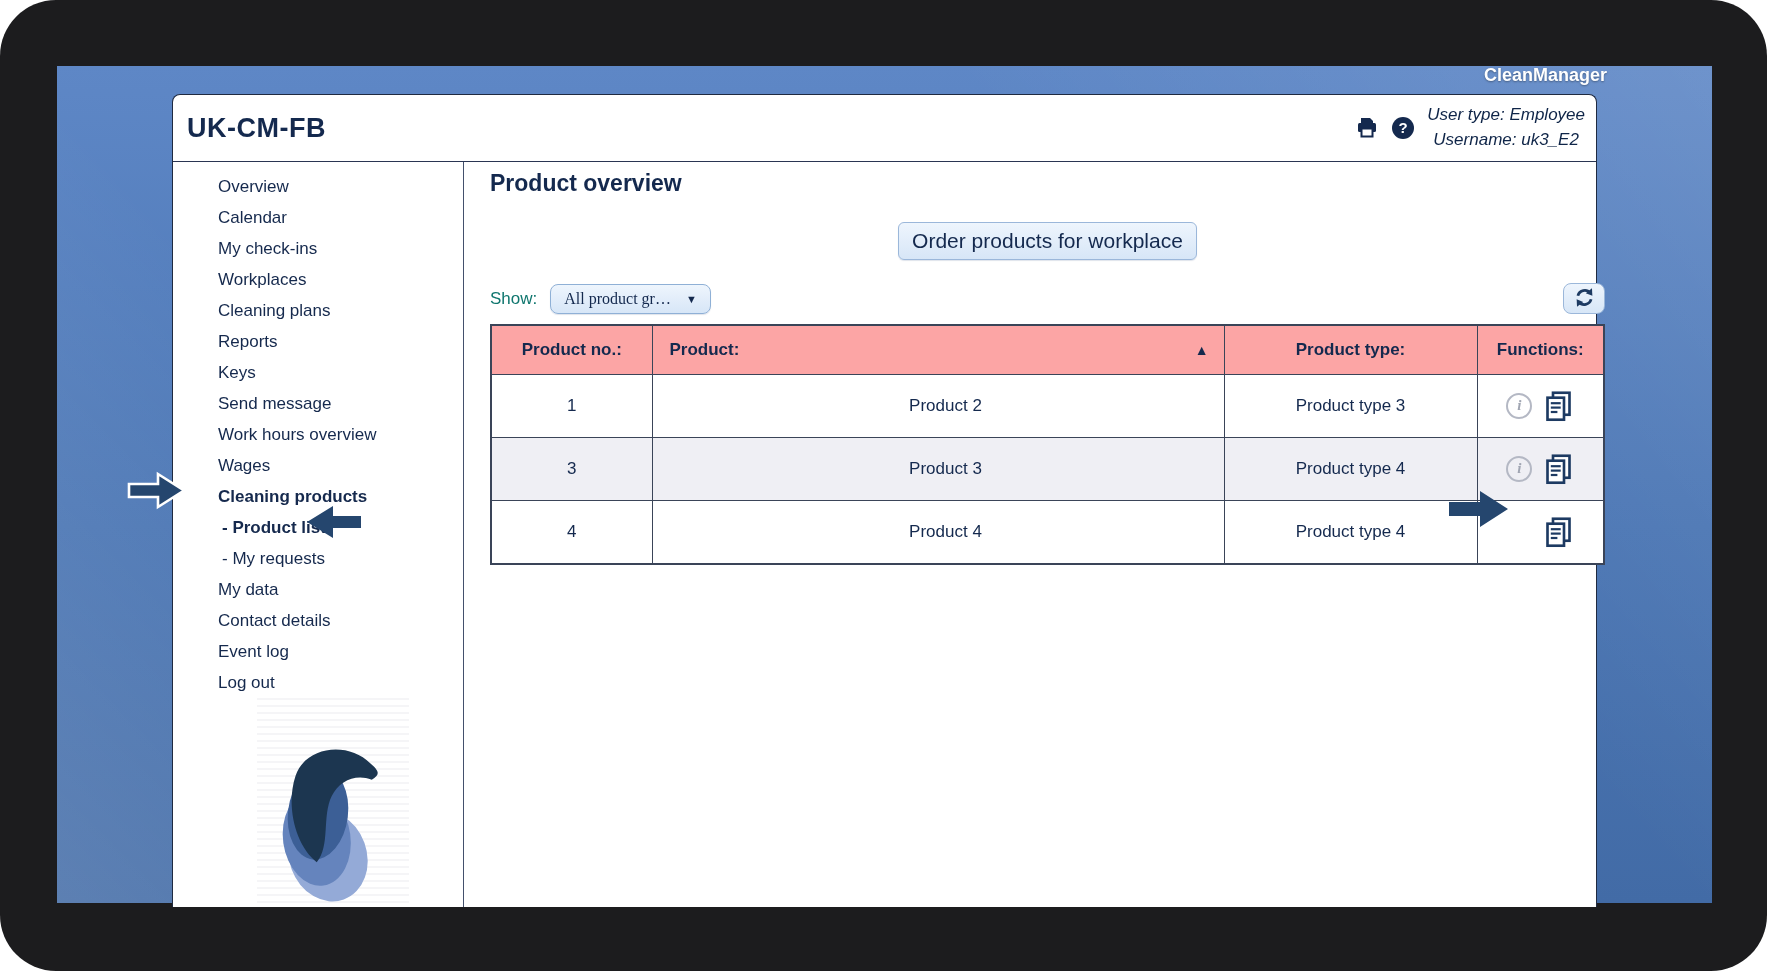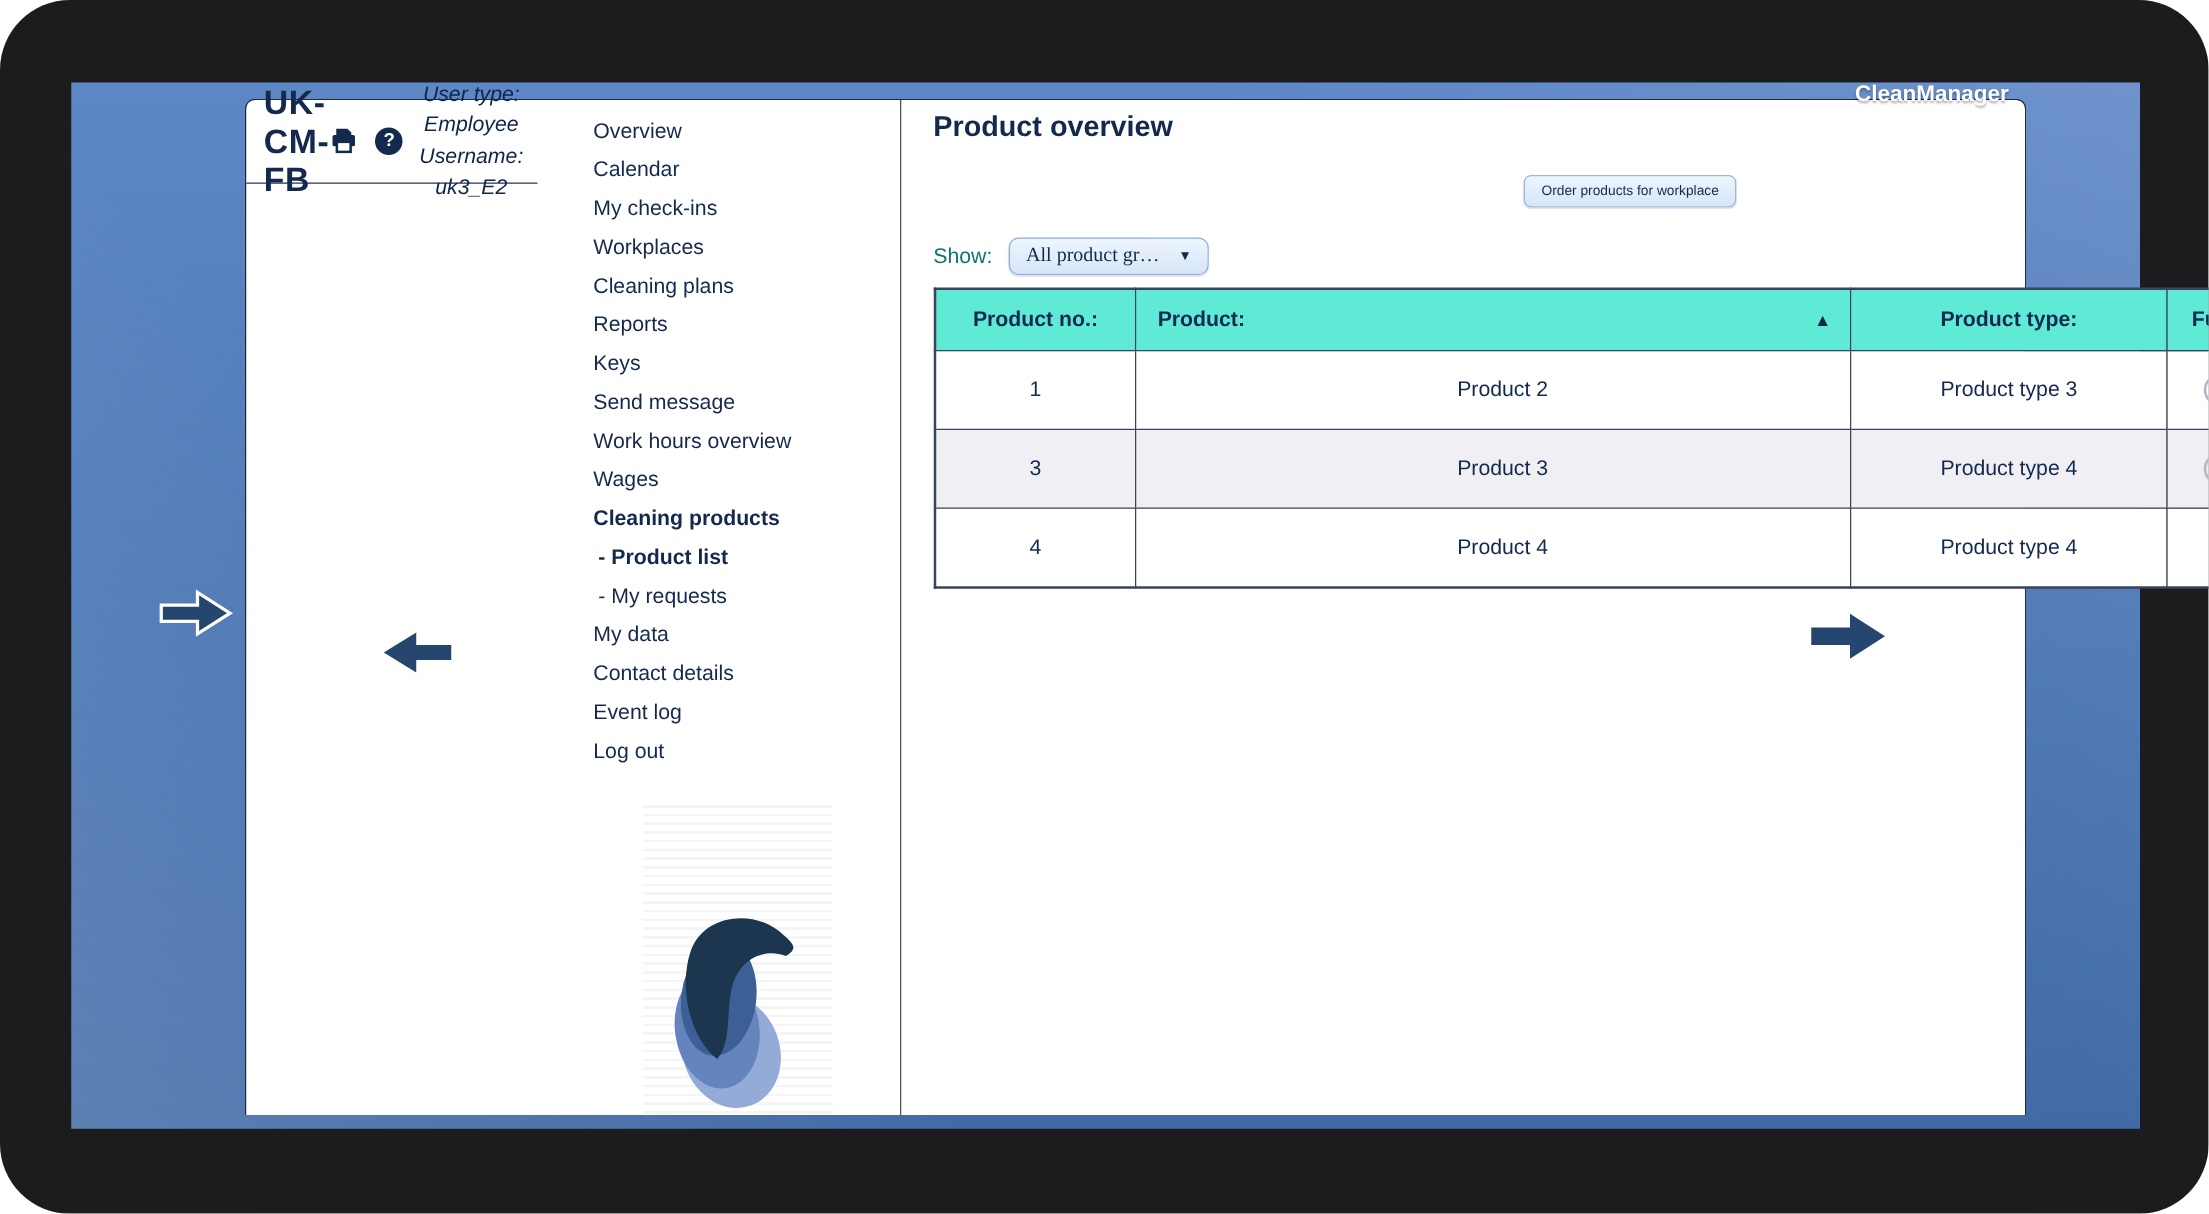--- a/index.html
+++ b/index.html
@@ -10,23 +10,23 @@
   .frame { position:absolute; inset:0; background:#1c1c1e; border-radius:56px; }
   .desktop { position:absolute; left:57px; top:66px; width:1655px; height:837px;
     background:
       linear-gradient(48deg, rgba(255,255,255,0.14) 0%, rgba(255,255,255,0) 30%),
       linear-gradient(228deg, rgba(255,255,255,0.10) 0%, rgba(255,255,255,0) 32%),
       linear-gradient(180deg, #5e87c6 0%, #4b76b4 55%, #426ba6 100%); }
   .brand { position:absolute; top:65px; right:160px; z-index:2; color:#ffffff;
            font-size:18px; font-weight:bold; text-shadow:0 1px 2px rgba(0,0,0,0.35); }
 
   
-  .panel { position:absolute; left:172px; top:79px; width:1425px; height:813px; z-index:1;
+  .panel { position:absolute; left:172px; top:94px; width:1425px; height:813px; z-index:1;
            background:#ffffff; border:1px solid #1f2a40; border-bottom:none;
-           border-radius:8px 8px 0 0; display:flex; flex-direction:row; box-sizing:border-box;margin-left:24px; }
+           border-radius:8px 8px 0 0; display:flex; flex-direction:column; box-sizing:border-box; }
   .panel-header { height:66px; flex:0 0 66px; border-bottom:1px solid #2a3552;
            display:flex; align-items:center; padding:0 11px 0 14px; }
   .app-title { font-size:27px; font-weight:bold; color:#14294e; letter-spacing:0.5px; }
   .header-right { margin-left:auto; display:flex; align-items:center; gap:13px; }
   .icon-btn { background:none; border:none; padding:0; cursor:pointer; display:flex; align-items:center; }
   .help-icon { width:22px; height:22px; border-radius:50%; background:#14294e; color:#ffffff;
            font-size:15px; font-weight:bold; text-align:center; line-height:22px; }
   .user-info { text-align:center; font-style:italic; font-size:17px; color:#0f2548; line-height:1.45; }
 
   .panel-body { flex:1; display:flex; min-height:0;padding-left:32px; }
@@ -40,37 +40,37 @@
   .nav-item.sub { padding-left:17px; }
   .logo-box { margin-top:auto; margin-left:52px; width:152px; height:248px;
               background:repeating-linear-gradient(180deg, #f5f5f7 0 2px, #ffffff 2px 7px);
               display:flex; align-items:flex-end; justify-content:center; }
 
   
   .main { flex:1; padding:8px 26px 0; box-sizing:border-box; }
   .page-title { margin:0; font-size:23px; font-weight:bold; color:#14294e; }
   .order-row { text-align:center; margin-top:25px; }
   .btn { display:inline-block; background:linear-gradient(#eef5fd,#d7e6f7);
-         border:1px solid #9bb7da; border-radius:6px; color:#14294e; font-size:11px;
+         border:1px solid #9bb7da; border-radius:6px; color:#14294e; font-size:21px;
          padding:6px 13px; cursor:pointer; font-family:inherit; box-shadow:0 1px 1px rgba(40,70,120,0.15);text-align:right; }
   .controls-row { display:flex; align-items:center; margin-top:23px; }
   .show-label { font-size:17px; color:#0f766e; }
   .dropdown { margin-left:13px; display:flex; align-items:center; gap:15px;
          background:linear-gradient(#eef5fd,#d7e6f7); border:1px solid #8fb0d6; border-radius:8px;
          color:#14294e; font-size:16px; padding:5px 13px; cursor:pointer; font-family:Liberation Serif, serif;
          box-shadow:0 1px 1px rgba(40,70,120,0.15); }
   .caret { font-size:11px; color:#14294e; }
   .refresh-btn { margin-left:auto; width:42px; height:31px; border-radius:8px;
          background:linear-gradient(#eef5fd,#d7e6f7); border:1px solid #9bb7da;
          display:flex; align-items:center; justify-content:center; cursor:pointer; }
 
   
   table.products { border-collapse:collapse; width:1113px; margin-top:10px; table-layout:fixed;
          border:2px solid #3a4458; }
-  table.products th { background:#5eead4; height:46px; font-size:17px; font-weight:bold;
+  table.products th { background:#fca5a5; height:46px; font-size:17px; font-weight:bold;
          color:#14294e; border:1px solid #3a4458; text-align:center; }
   table.products td { height:60px; font-size:17px; color:#14294e; border:1px solid #3a4458;
          background:#ffffff; text-align:center; }
   tr.alt td { background:#efeff4; }
   .col-no { width:161px; } .col-product { width:572px; } .col-type { width:253px; } .col-fn { width:127px; }
   th.h-product { text-align:left; }
   .h-product-inner { display:flex; align-items:center; padding:0 14px 0 16px;gap:24px; }
   .h-product-inner .sort { margin-left:auto; font-size:14px; }
   td.cell-product { text-align:left; padding-left:16px; }
   .fn-cell { display:flex; align-items:center; justify-content:center; gap:11px; }

